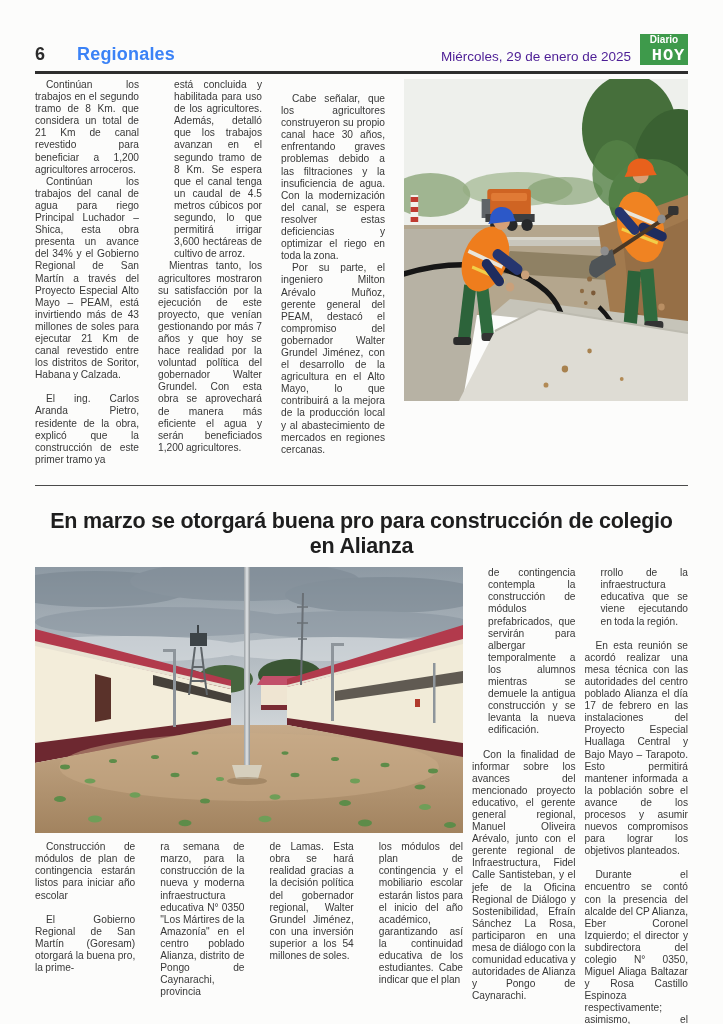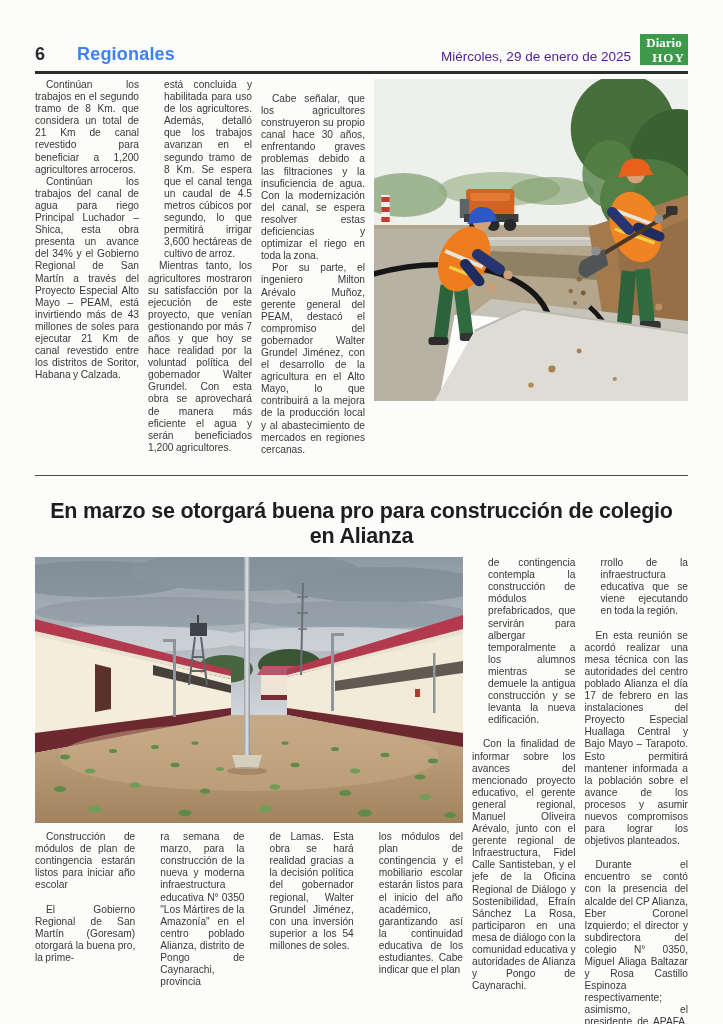--- a/index.html
+++ b/index.html
@@ -11,34 +11,34 @@
   .page{padding:34px 35px 0 35px;box-sizing:border-box;}
 
   
   .masthead{display:flex;align-items:flex-end;}
   .pagenum{font-size:18px;font-weight:bold;color:#2b2b2b;}
   .section-name{font-size:18px;font-weight:bold;color:#3b82f6;margin-left:32px;letter-spacing:.2px;}
   .mh-spacer{flex:1;}
   .edition-date{font-size:13.5px;color:#4c1d95;margin-right:9px;padding-bottom:1px;}
   .logo{width:48px;height:31px;background:#3e9a4b;color:#fff;text-align:center;
         display:flex;flex-direction:column;justify-content:center;line-height:1;}
-  .logo .diario{font-family:Liberation Serif, serif;font-size:13px;font-weight:bold;margin-bottom:2px;}
-  .logo .hoy{font-family:Liberation Serif, serif;font-size:13px;font-weight:bold;letter-spacing:1px;padding-left:9px;}
+  .logo .diario{font-family:Liberation Sans, sans-serif;font-size:10px;font-weight:bold;margin-bottom:2px;}
+  .logo .hoy{font-family:Liberation Mono, monospace;font-size:17px;font-weight:bold;letter-spacing:1px;padding-left:9px;}
   .masthead-rule{border:0;border-top:3px solid #2e2e2e;margin:6px 0 0 0;}
 
   
   .headline{
     text-align:center;font-weight:bold;color:#1e1e1e;
     font-size:21.5px;line-height:1.17;letter-spacing:-.2px;
     margin:13px 6px 8px 6px;
   }
   .headline.h2{margin-top:23px;}
 
   
-  .cols{display:flex;gap:9px;}
+  .cols{display:flex;gap:19px;}
   .col{flex:none;width:104px;}
   .col p{
     margin:0;font-size:10.2px;line-height:12.1px;text-align:justify;
     text-indent:11px;word-spacing:-.4px;color:#383838;
   }
   .col p.noind{text-indent:0;margin-left:16px;}
   .col p.gap{margin-top:12px;}
   .col.push{padding-top:14px;}
 
   
@@ -73,20 +73,21 @@
       <span class="hoy">HOY</span>
     </div>
   </div>
   <hr class="masthead-rule">
 
 
   <div class="cols a1-body">
     <div class="col">
       <p>Continúan los trabajos en el segundo tramo de 8 Km. que considera un total de 21 Km de canal revestido para beneficiar a 1,200 agricultores arroceros.</p>
       <p>Continúan los trabajos del canal de agua para riego Principal Luchador – Shica, esta obra presenta un avance del 34% y el Gobierno Regional de San Martín a través del Proyecto Especial Alto Mayo – PEAM, está invirtiendo más de 43 millones de soles para ejecutar 21 Km de canal revestido entre los distritos de Soritor, Habana y Calzada.</p>
+      <p class="gap">El ing. Carlos Aranda Pietro, residente de la obra, explicó que la construcción de este primer tramo ya</p>
     </div>
     <div class="col">
       <p class="noind">está concluida y habilitada para uso de los agricultores. Además, detalló que los trabajos avanzan en el segundo tramo de 8 Km. Se espera que el canal tenga un caudal de 4.5 metros cúbicos por segundo, lo que permitirá irrigar 3,600 hectáreas de cultivo de arroz.</p>
       <p>Mientras tanto, los agricultores mostraron su satisfacción por la ejecución de este proyecto, que venían gestionando por más 7 años y que hoy se hace realidad por la voluntad política del gobernador Walter Grundel. Con esta obra se aprovechará de manera más eficiente el agua y serán beneficiados 1,200 agricultores.</p>
     </div>
     <div class="col push">
       <p>Cabe señalar, que los agricultores construyeron su propio canal hace 30 años, enfrentando graves problemas debido a las filtraciones y la insuficiencia de agua. Con la modernización del canal, se espera resolver estas deficiencias y optimizar el riego en toda la zona.</p>
       <p>Por su parte, el ingeniero Milton Arévalo Muñoz, gerente general del PEAM, destacó el compromiso del gobernador Walter Grundel Jiménez, con el desarrollo de la agricultura en el Alto Mayo, lo que contribuirá a la mejora de la producción local y al abastecimiento de mercados en regiones cercanas.</p>
     </div>
 

